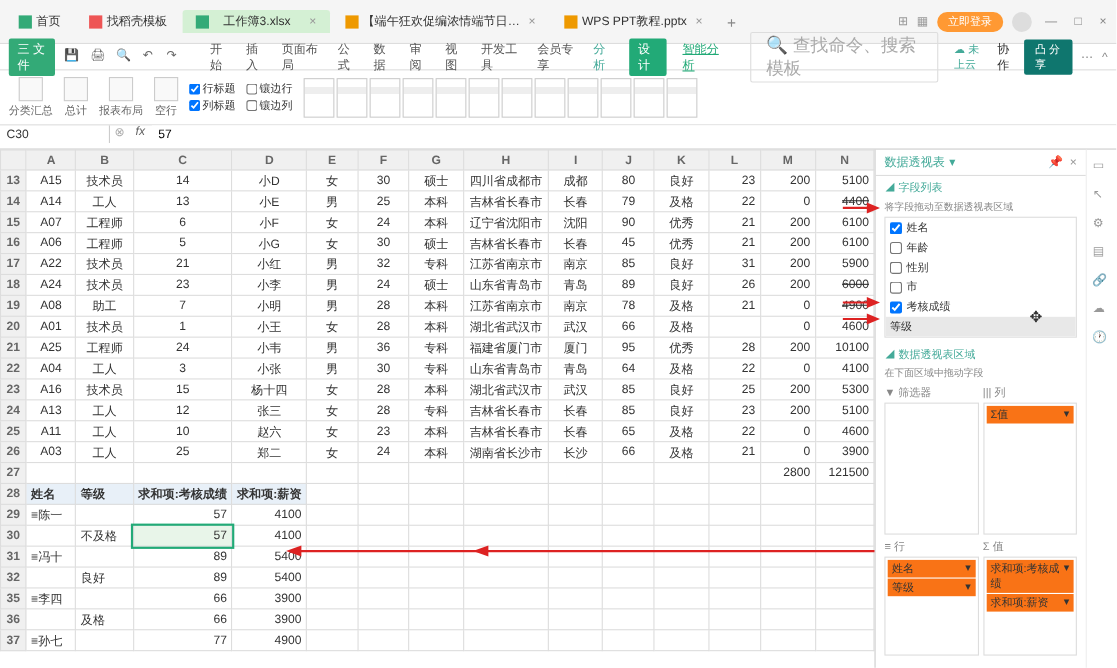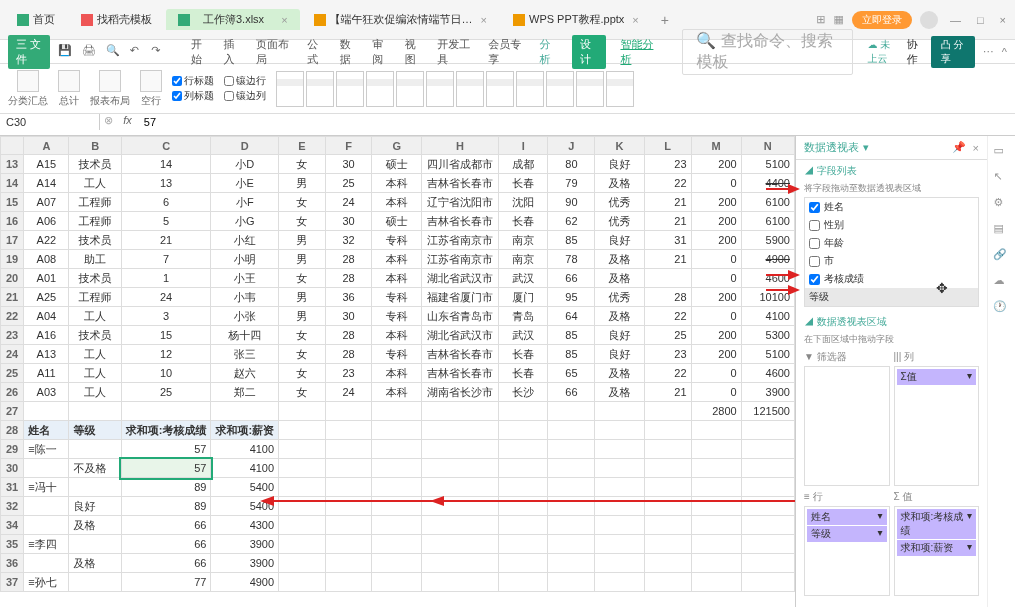--- a/index.html
+++ b/index.html
@@ -67,21 +67,21 @@
 .panel-section { padding: 4px 8px; font-size: 11px; }
 .section-title { color: #4a9; margin-bottom: 4px; font-size: 10px; }
 .field-list { border: 1px solid #ddd; max-height: 130px; overflow: auto; font-size: 10px; }
 .field-item { display: flex; align-items: center; gap: 4px; padding: 2px 4px; position: relative; }
 .field-item.highlight { background: #e8e8e8; }
 .field-item input { width: 11px; height: 11px; }
 .area-grid { display: grid; grid-template-columns: 1fr 1fr; gap: 4px; margin-top: 4px; }
 .area-box { font-size: 10px; }
 .area-label { color: #888; margin-bottom: 2px; }
 .area-drop { border: 1px solid #ddd; min-height: 24px; padding: 2px; background: #fff; }
-.area-item { background: #c4b5fd; padding: 1px 4px; font-size: 10px; display: flex; justify-content: space-between; margin-bottom: 1px; }
+.area-item { background: #f97316; padding: 1px 4px; font-size: 10px; display: flex; justify-content: space-between; margin-bottom: 1px; }
 
 
 .arrow { position: absolute; pointer-events: none; z-index: 100; }
 .arrow-line { stroke: #d22; stroke-width: 2; fill: none; }
 .arrow-head { fill: #d22; }
 .cursor-drag { position: absolute; font-size: 14px; pointer-events: none; }
 
 .cb { width: 10px; height: 10px; }
 </style>
 </head>
@@ -290,21 +290,21 @@
             <th class="row-head">16</th>
             <td class="">A06</td>
             <td class="">工程师</td>
             <td class="">5</td>
             <td class="">小G</td>
             <td class="">女</td>
             <td class="">30</td>
             <td class="">硕士</td>
             <td class="">吉林省长春市</td>
             <td class="">长春</td>
-            <td class="">62</td>
+            <td class="">45</td>
             <td class="">优秀</td>
             <td class="right">21</td>
             <td class="right">200</td>
             <td class="right">6100</td>
           </tr>
           <tr>
             <th class="row-head">17</th>
             <td class="">A22</td>
             <td class="">技术员</td>
             <td class="">21</td>
@@ -314,20 +314,37 @@
             <td class="">专科</td>
             <td class="">江苏省南京市</td>
             <td class="">南京</td>
             <td class="">85</td>
             <td class="">良好</td>
             <td class="right">31</td>
             <td class="right">200</td>
             <td class="right">5900</td>
           </tr>
           <tr>
+            <th class="row-head">18</th>
+            <td class="">A24</td>
+            <td class="">技术员</td>
+            <td class="">23</td>
+            <td class="">小李</td>
+            <td class="">男</td>
+            <td class="">24</td>
+            <td class="">硕士</td>
+            <td class="">山东省青岛市</td>
+            <td class="">青岛</td>
+            <td class="">89</td>
+            <td class="">良好</td>
+            <td class="right">26</td>
+            <td class="right">200</td>
+            <td class="strike right">6000</td>
+          </tr>
+          <tr>
             <th class="row-head">19</th>
             <td class="">A08</td>
             <td class="">助工</td>
             <td class="">7</td>
             <td class="">小明</td>
             <td class="">男</td>
             <td class="">28</td>
             <td class="">本科</td>
             <td class="">江苏省南京市</td>
             <td class="">南京</td>
@@ -552,37 +569,20 @@
             <td></td>
             <td></td>
             <td></td>
             <td></td>
             <td></td>
             <td></td>
             <td></td>
             <td></td>
           </tr>
           <tr>
-            <th class="row-head">34</th>
-            <td class=" left"></td>
-            <td class=" left">及格</td>
-            <td class=" right">66</td>
-            <td class=" right">4300</td>
-            <td></td>
-            <td></td>
-            <td></td>
-            <td></td>
-            <td></td>
-            <td></td>
-            <td></td>
-            <td></td>
-            <td></td>
-            <td></td>
-          </tr>
-          <tr>
             <th class="row-head">35</th>
             <td class=" left">≡李四</td>
             <td class=" left"></td>
             <td class=" right">66</td>
             <td class=" right">3900</td>
             <td></td>
             <td></td>
             <td></td>
             <td></td>
             <td></td>
@@ -650,25 +650,25 @@
     <div class="panel-section" style="position:relative">
       <div class="section-title">◢ <span>字段列表</span></div>
       <div style="font-size:9px;color:#888;margin-bottom:2px">将字段拖动至数据透视表区域</div>
       <div class="field-list" id="fieldlist">
           <div class="field-item">
             <input type="checkbox" checked="" style="">
             <span>姓名</span>
           </div>
           <div class="field-item">
             <input type="checkbox" style="">
-            <span>性别</span>
+            <span>年龄</span>
           </div>
           <div class="field-item">
             <input type="checkbox" style="">
-            <span>年龄</span>
+            <span>性别</span>
           </div>
           <div class="field-item">
             <input type="checkbox" style="">
             <span>市</span>
           </div>
           <div class="field-item">
             <input type="checkbox" checked="" style="">
             <span>考核成绩</span>
           </div>
           <div class="field-item highlight">

